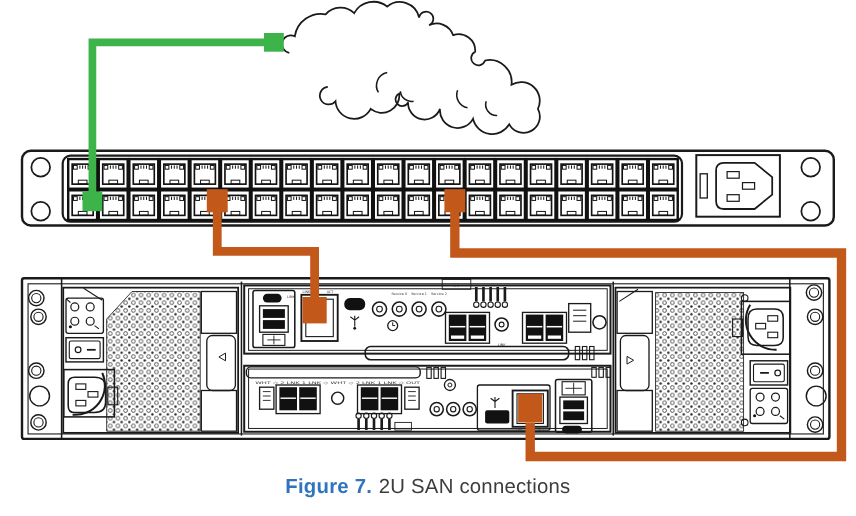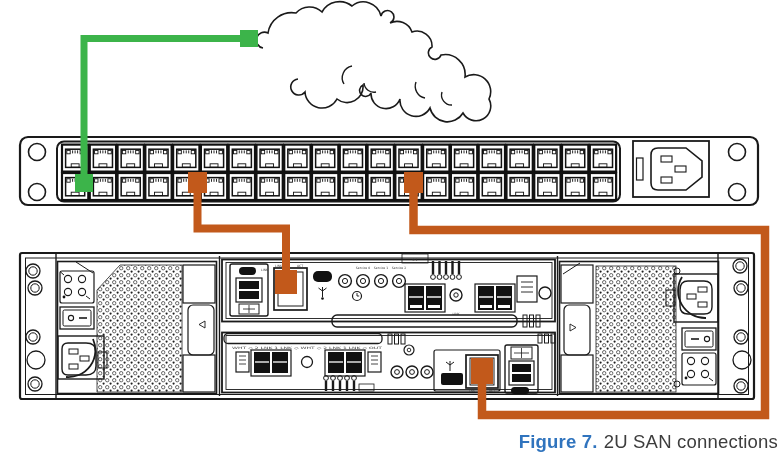--- a/index.html
+++ b/index.html
@@ -1,19 +1,19 @@
 <!DOCTYPE html>
 <html style="--c-lan: #3cb44a; --c-mgmt: #c2591b; --c-accent: #3074be;"><head>
 <meta charset="utf-8">
 <style>
   html,body{margin:0;padding:0;background:#fff;}
   .stage{position:relative;width:778px;height:469px;background:#fff;overflow:hidden;
          font-family:"Liberation Sans",sans-serif;}
   .stage svg{position:absolute;left:0;top:0;}
-  .caption{position:absolute;left:0;top:431px;width:100%;text-align:right;
+  .caption{position:absolute;left:0;top:431px;width:100%;text-align:center;
            font-size:18.5px;color:#3d3d3d;letter-spacing:0.2px;}
   .caption .fig{font-weight:bold;color:var(--c-accent,#3074be);margin-right:6px;}
   .ln{stroke:#1a1a1a;fill:none;}
   .cable-lan{stroke:var(--c-lan,#3cb44a);}
   .cable-mgmt{stroke:var(--c-mgmt,#c2591b);}
   .head-lan{fill:var(--c-lan,#3cb44a);}
   .head-mgmt{fill:var(--c-mgmt,#c2591b);}
   .micro{font-family:"DejaVu Sans",sans-serif;font-size:3.1px;fill:#3a3a3a;}
 </style>
 </head>

